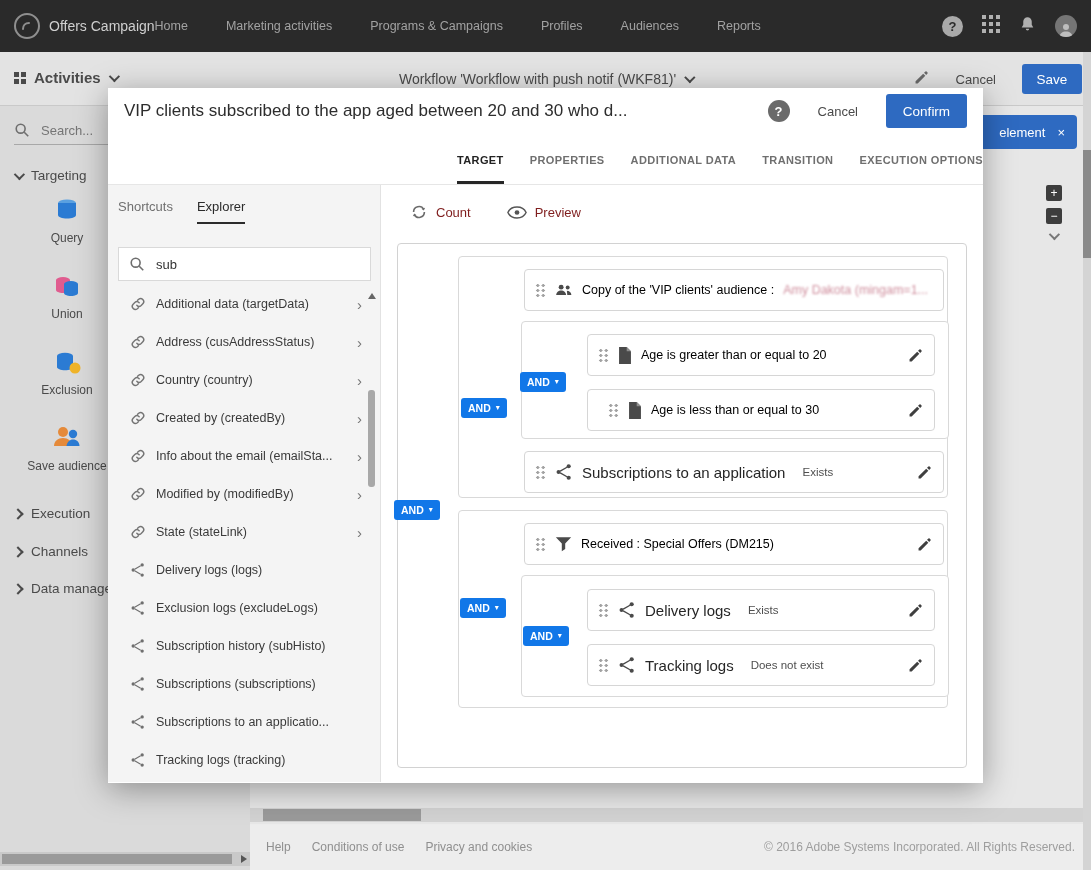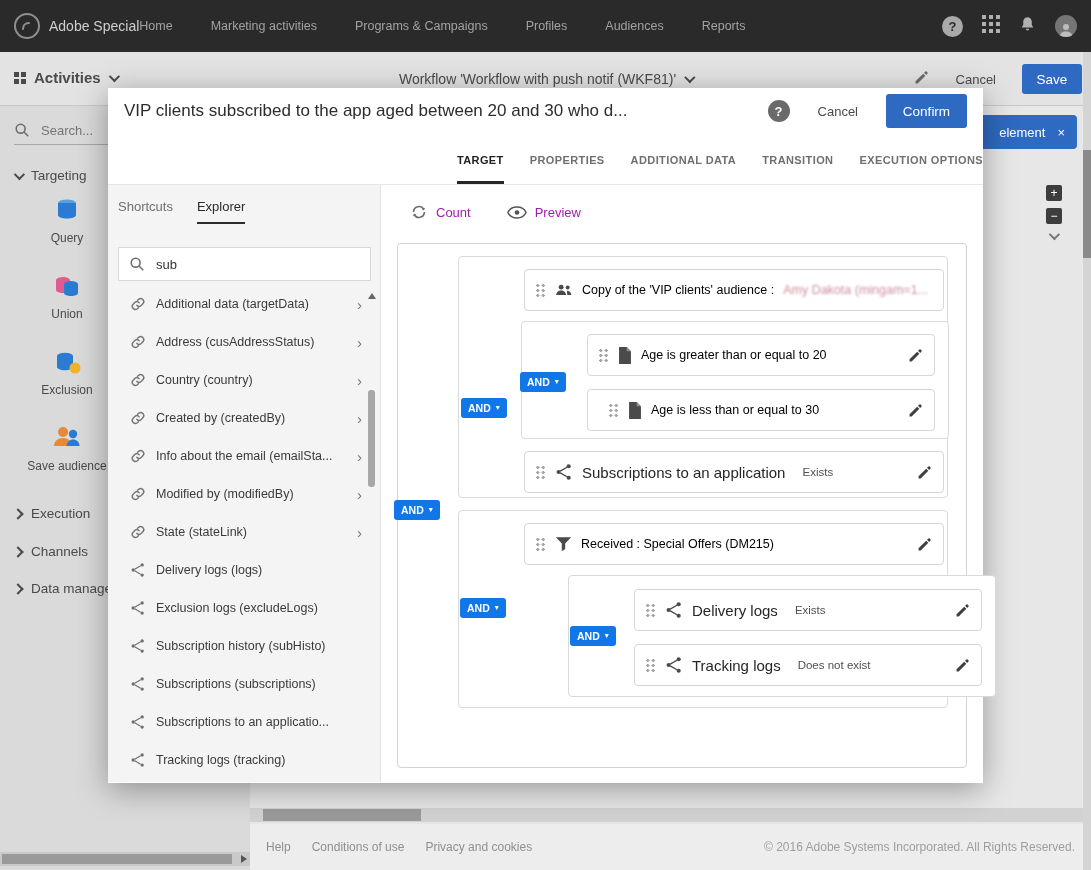--- a/index.html
+++ b/index.html
@@ -81,27 +81,27 @@
   .ex-item{height:38px;display:flex;align-items:center;padding-left:22px;gap:10px;cursor:pointer;}
   .ex-item .lbl{flex:1;font-size:12.5px;color:#3a3a3a;white-space:nowrap;overflow:hidden;}
   .ex-item .node-chev{color:#767676;font-size:15px;margin-right:18px;}
   .ex-scroll{position:absolute;right:4px;top:6px;bottom:6px;width:8px;}
   .ex-scroll .up{position:absolute;left:0;top:2px;width:0;height:0;border-left:4px solid transparent;border-right:4px solid transparent;border-bottom:6px solid #666;}
   .ex-scroll .thumb{position:absolute;left:0;top:99px;width:7px;height:97px;background:#a8a8a8;border-radius:3px;}
 
   
   .qmain{position:relative;flex:1;background:#fff;}
   .qtoolbar{position:absolute;left:29px;top:18px;display:flex;gap:36px;}
-  .qtool{display:flex;align-items:center;gap:8px;font-size:13px;color:#a21caf;cursor:pointer;}
+  .qtool{display:flex;align-items:center;gap:8px;font-size:13px;color:#7f1d1d;cursor:pointer;}
   .qbox{position:absolute;border:1px solid #d9d9d9;border-radius:4px;background:#fff;box-sizing:border-box;}
   #qroot{left:16px;top:58px;width:570px;height:525px;border-color:#d2d2d2;}
   #g1{left:60px;top:12px;width:490px;height:242px;}
   #agebox{left:62px;top:64px;width:428px;height:118px;}
   #g2{left:60px;top:266px;width:490px;height:198px;}
-  #dtbox{left:62px;top:64px;width:428px;height:122px;margin-left:47px;}
+  #dtbox{left:62px;top:64px;width:428px;height:122px;}
   .qrow{position:absolute;height:42px;background:#fff;border:1px solid #d6d6d6;border-radius:4px;display:flex;align-items:center;padding:0 10px;gap:9px;box-sizing:border-box;}
   #r-aud{left:65px;top:12px;width:420px;}
   #r-age1{left:65px;top:12px;width:348px;}
   #r-age2{left:65px;top:67px;width:348px;padding-left:20px;}
   #r-subs{left:65px;top:194px;width:420px;}
   #r-recv{left:65px;top:12px;width:420px;}
   #r-del{left:65px;top:13px;width:348px;}
   #r-trk{left:65px;top:68px;width:348px;}
   .dots{width:11px;height:15px;flex:none;background-image:radial-gradient(circle,#a3a3a3 1.4px,transparent 1.6px);background-size:5.5px 5px;cursor:grab;}
   .sm{font-size:12.5px;color:#000000;white-space:nowrap;overflow:hidden;}
@@ -124,21 +124,21 @@
 
 <div class="stage">
 
   <header class="topbar">
     <div class="brand">
       <span class="logo-circle">
         <svg width="14" height="14" viewBox="0 0 14 14">
             <path d="M3 10c0-3.5 2.2-6 6-6" fill="none" stroke="#8f8f8f" stroke-width="2" stroke-linecap="round"></path>
           </svg>
       </span>
-      <span class="brand-label">Adobe Special</span>
+      <span class="brand-label">Offers Campaign</span>
     </div>
     <nav class="top-nav">
       <a>Home</a>
       <a>Marketing activities</a>
       <a>Programs &amp; Campaigns</a>
       <a>Profiles</a>
       <a>Audiences</a>
       <a>Reports</a>
     </nav>
     <div class="top-icons">

